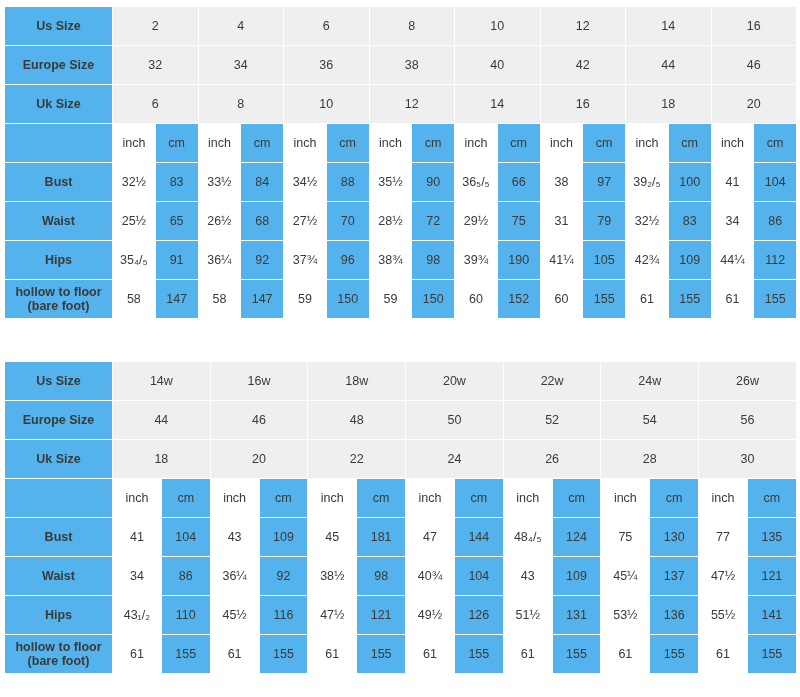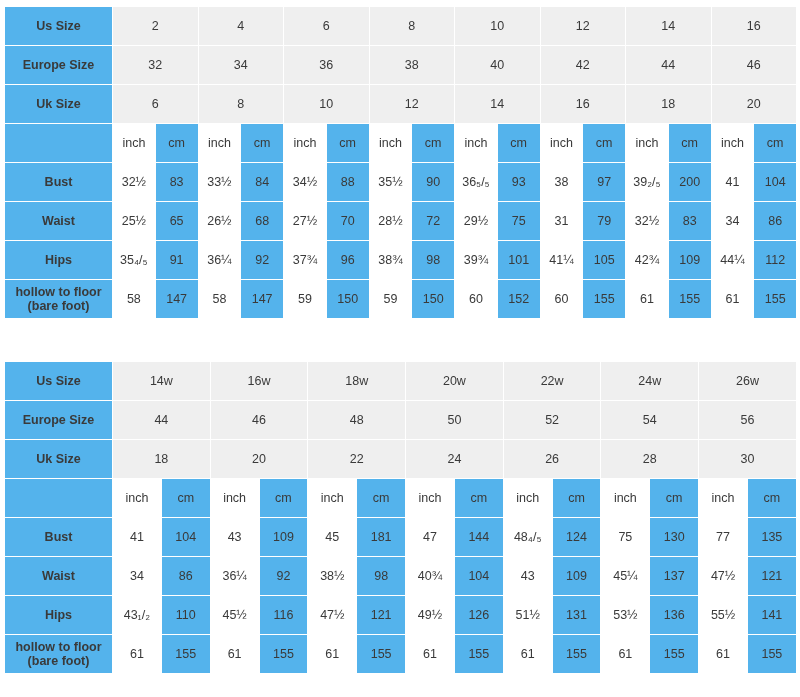--- a/index.html
+++ b/index.html
@@ -138,25 +138,25 @@
         <td class="blue label">Bust</td>
         <td class="white">32½</td>
         <td class="blue">83</td>
         <td class="white">33½</td>
         <td class="blue">84</td>
         <td class="white">34½</td>
         <td class="blue">88</td>
         <td class="white">35½</td>
         <td class="blue">90</td>
         <td class="white">36₅/₅</td>
-        <td class="blue">93</td>
+        <td class="blue">66</td>
         <td class="white">38</td>
         <td class="blue">97</td>
         <td class="white">39₂/₅</td>
-        <td class="blue">200</td>
+        <td class="blue">100</td>
         <td class="white">41</td>
         <td class="blue">104</td>
       </tr>
       <tr>
         <td class="blue label">Waist</td>
         <td class="white">25½</td>
         <td class="blue">65</td>
         <td class="white">26½</td>
         <td class="blue">68</td>
         <td class="white">27½</td>
@@ -176,21 +176,21 @@
         <td class="blue label">Hips</td>
         <td class="white">35₄/₅</td>
         <td class="blue">91</td>
         <td class="white">36¼</td>
         <td class="blue">92</td>
         <td class="white">37¾</td>
         <td class="blue">96</td>
         <td class="white">38¾</td>
         <td class="blue">98</td>
         <td class="white">39¾</td>
-        <td class="blue">101</td>
+        <td class="blue">190</td>
         <td class="white">41¼</td>
         <td class="blue">105</td>
         <td class="white">42¾</td>
         <td class="blue">109</td>
         <td class="white">44¼</td>
         <td class="blue">112</td>
       </tr>
       <tr>
         <td class="blue label-small">
           <div>hollow to floor</div>

